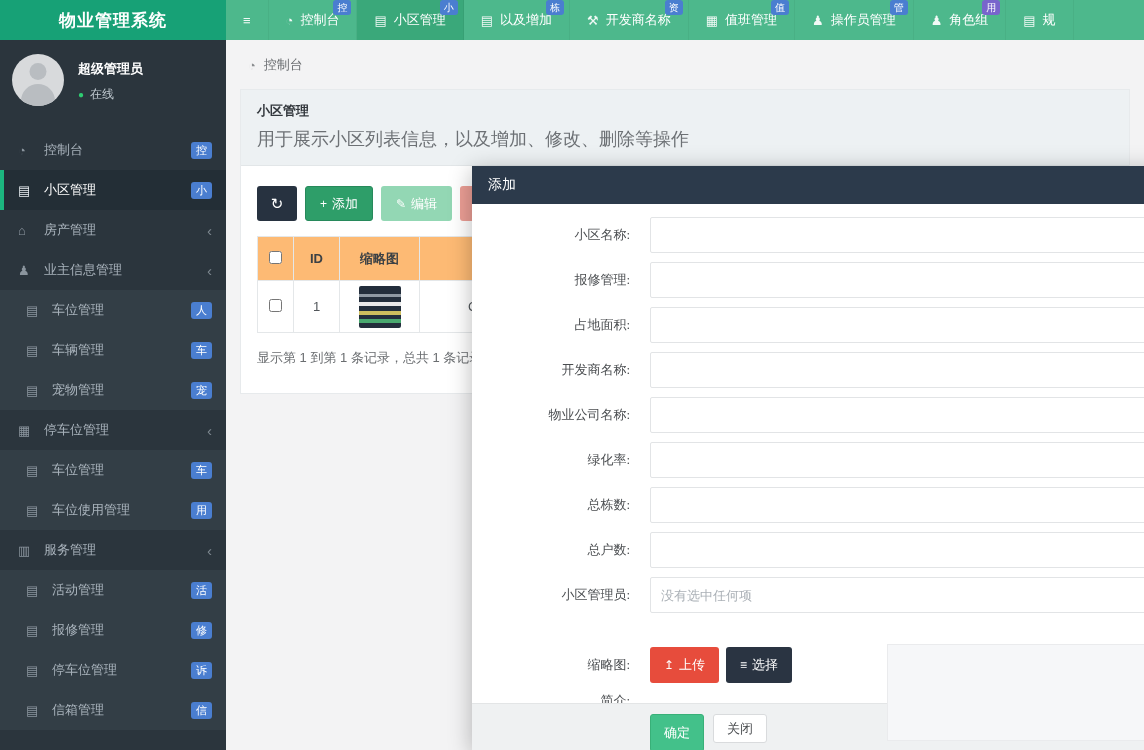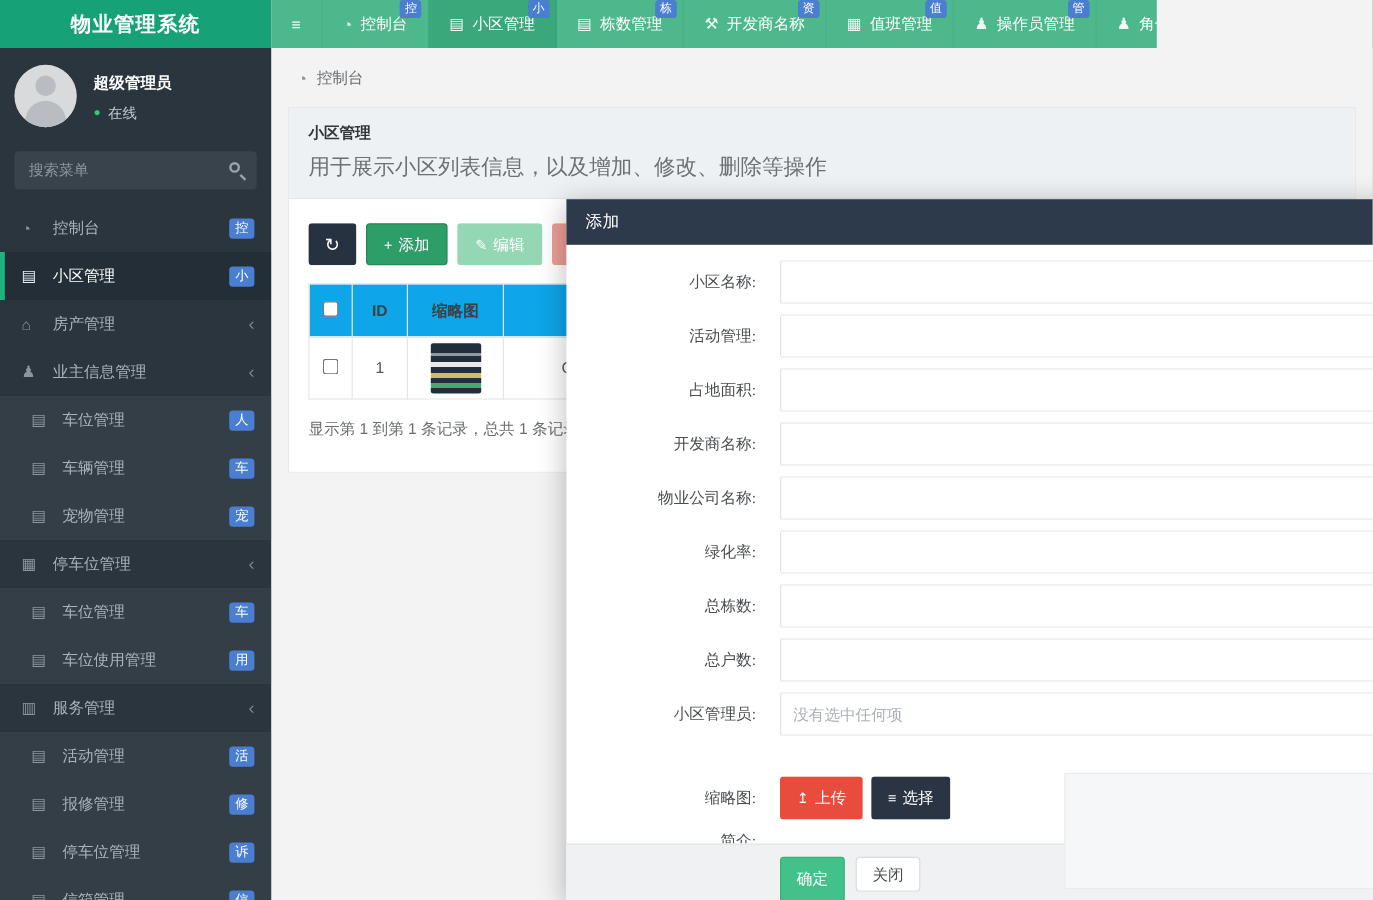--- a/index.html
+++ b/index.html
@@ -1,20 +1,20 @@
 <!DOCTYPE html>
 <html><head>
 <meta charset="utf-8">
 <style>
   * { margin:0; padding:0; box-sizing:border-box; }
   body { font-family:"Liberation Sans","DejaVu Sans",sans-serif; background:#888; }
   .screen { position:relative; width:1144px; height:750px; overflow:hidden; background:#f3f3f4; }
 
   
-  .topbar { position:absolute; left:0; top:0; width:964px; height:40px; display:flex; z-index:5; }
+  .topbar { position:absolute; left:0; top:0; width:1144px; height:40px; display:flex; z-index:5; }
   .logo { width:226px; height:40px; background:#17a176; color:#fff; font-size:17px; font-weight:bold;
           display:flex; align-items:center; justify-content:center; letter-spacing:1px; flex:none; }
   .topnav { flex:1; height:40px; background:#4db88c; display:flex; overflow:hidden; }
   .nav-tab { position:relative; display:flex; align-items:center; gap:7px; padding:0 17px; height:40px;
              color:#fff; font-size:13px; cursor:pointer; border-right:1px solid rgba(0,0,0,0.045); white-space:nowrap; }
   .nav-tab.active { background:#3aa87a; }
   .nav-tab .ticon { font-size:13px; opacity:.92; }
   .nav-badge { position:absolute; top:0; right:5px; background:#4a7ed0; color:#fff; font-size:10px;
                line-height:15px; padding:0 4px; border-radius:3px; }
   .nav-badge.purple { background:#7865cc; }
@@ -63,21 +63,21 @@
   .btn { height:35px; border-radius:3px; display:inline-flex; align-items:center; justify-content:center;
          font-size:13px; color:#fff; border:1px solid transparent; cursor:pointer; gap:5px; }
   .btn-refresh { width:40px; background:#273240; font-size:15px; }
   .btn-add { background:#2e9e69; border-color:#27895b; padding:0 14px; }
   .btn-edit { background:#93d7b4; padding:0 14px; }
   .btn-del { background:#eb9e95; padding:0 14px; }
   .btn .bicon { font-size:12px; }
 
   table.grid { border-collapse:collapse; width:100%; }
   .grid th, .grid td { border:1px solid #e4e7e9; font-size:13px; color:#51565a; text-align:center; }
-  .grid th { color:#3c4145; font-weight:bold; height:44px; background:#0ea5e9; }
+  .grid th { color:#3c4145; font-weight:bold; height:44px; background:#fdba74; }
   .grid td { height:52px; }
   .col-cb { width:36px; } .col-id { width:46px; } .col-thumb { width:80px; }
   .cell-name { text-align:left !important; padding-left:48px; color:#55595d; }
   .thumb { width:42px; height:42px; margin:0 auto; border-radius:2px;
            background:linear-gradient(180deg,#232e3c 0 8px,#8f99a3 8px 11px,#232e3c 11px 16px,#e9e9e9 16px 20px,
            #232e3c 20px 25px,#cdbd5e 25px 29px,#232e3c 29px 33px,#49a86f 33px 37px,#232e3c 37px 42px); }
   .pagetext { margin-top:16px; font-size:13px; color:#6a6d70; }
 
   
   .modal { position:absolute; left:472px; top:166px; width:762px; height:584px; background:#fff; z-index:10;
@@ -119,21 +119,21 @@
         <span>控制台</span>
         <span class="nav-badge">控</span>
       </div>
       <div class="nav-tab active">
         <span class="ticon">▤</span>
         <span>小区管理</span>
         <span class="nav-badge">小</span>
       </div>
       <div class="nav-tab">
         <span class="ticon">▤</span>
-        <span>栋数管理</span>
+        <span>以及增加</span>
         <span class="nav-badge">栋</span>
       </div>
       <div class="nav-tab">
         <span class="ticon">⚒</span>
         <span>开发商名称</span>
         <span class="nav-badge">资</span>
       </div>
       <div class="nav-tab">
         <span class="ticon">▦</span>
         <span>值班管理</span>
@@ -159,24 +159,20 @@
   <aside class="sidebar">
     <div class="userblock">
       <div class="avatar"></div>
       <div>
         <div class="uname">超级管理员</div>
         <div class="ustatus">
           <span class="udot">●</span>
           <span>在线</span>
         </div>
       </div>
-    </div>
-    <div class="searchwrap">
-      <input type="text" placeholder="搜索菜单" style="">
-      <span class="mag"></span>
     </div>
     <div class="menu">
       <div class="sitem">
         <span class="sicon">◔</span>
         <span class="slabel">控制台</span>
         <span class="sbadge">控</span>
       </div>
       <div class="sitem active">
         <span class="sicon">▤</span>
         <span class="slabel">小区管理</span>
@@ -308,21 +304,21 @@
       <span>添加</span>
     </div>
     <div class="modal-bd">
       <div class="frow">
         <label class="flabel">小区名称:</label>
         <div class="fctrl">
             <input class="fin" style="">
           </div>
       </div>
       <div class="frow">
-        <label class="flabel">活动管理:</label>
+        <label class="flabel">报修管理:</label>
         <div class="fctrl">
             <input class="fin" style="">
           </div>
       </div>
       <div class="frow">
         <label class="flabel">占地面积:</label>
         <div class="fctrl">
             <input class="fin" style="">
           </div>
       </div>

